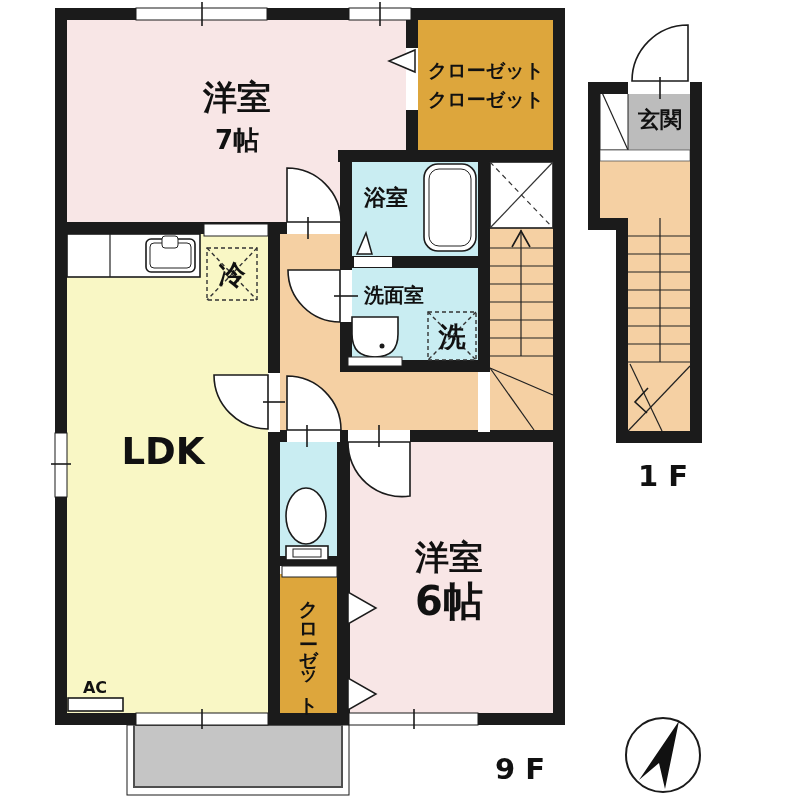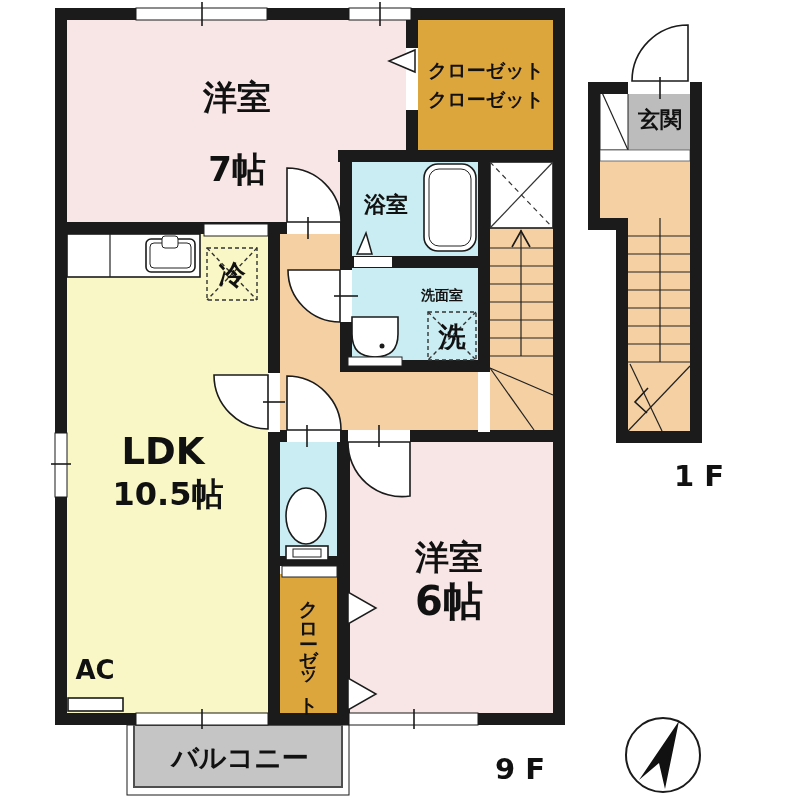--- a/index.html
+++ b/index.html
@@ -182,30 +182,28 @@
   <path class="arc" d="M688,81 L688,25 A56,56 0 0 0 632,81 Z"></path>
   <line class="tick" x1="660" y1="77" x2="660" y2="99"></line>
 
   <g>
     <circle cx="663" cy="755" r="37" fill="#fff" stroke="#1b1b1b" stroke-width="2"></circle>
     <polygon points="679,721 639,780 659,763 665,789" fill="#111"></polygon>
   </g>
 </svg>
 
 <div class="lbl" style="left:237px;top:97px;font-size:34px;">洋室</div>
-<div class="lbl" style="left:237px;top:140px;font-size:34px;margin-top:29px;">7帖</div>
+<div class="lbl" style="left:237px;top:140px;font-size:26px;">7帖</div>
 <div class="lbl" style="left:486px;top:70px;font-size:19px;">クローゼット</div>
 <div class="lbl" style="left:486px;top:99px;font-size:19px;">クローゼット</div>
-<div class="lbl" style="left:386px;top:205px;font-size:22px;">浴室</div>
-<div class="lbl" style="left:394px;top:295px;font-size:14px;margin-left:48px;">洗面室</div>
+<div class="lbl" style="left:386px;top:198px;font-size:22px;">浴室</div>
+<div class="lbl" style="left:394px;top:295px;font-size:20px;">洗面室</div>
 <div class="lbl" style="left:452px;top:336px;font-size:27px;">洗</div>
 <div class="lbl" style="left:232px;top:274px;font-size:27px;">冷</div>
 <div class="lbl" style="left:163px;top:451px;font-size:37px;">LDK</div>
-<div class="lbl" style="left:168px;top:494px;font-size:32px;">10.5帖</div>
 <div class="lbl lbl-vert" style="left:309px;top:647px;font-size:19px;">クローゼット</div>
 <div class="lbl" style="left:449px;top:557px;font-size:34px;">洋室</div>
 <div class="lbl" style="left:449px;top:601px;font-size:40px;">6帖</div>
-<div class="lbl" style="left:240px;top:757px;font-size:27px;">バルコニー</div>
-<div class="lbl" style="left:95px;top:670px;font-size:26px;">AC</div>
+<div class="lbl" style="left:95px;top:688px;font-size:16px;">AC</div>
 <div class="lbl" style="left:660px;top:120px;font-size:22px;">玄関</div>
-<div class="lbl" style="left:663px;top:476px;font-size:29px;font-weight:700;margin-left:36px;">1 F</div>
+<div class="lbl" style="left:663px;top:476px;font-size:29px;font-weight:700;">1 F</div>
 <div class="lbl" style="left:520px;top:769px;font-size:29px;font-weight:700;">9 F</div>
 </div>
 
 </body></html>

